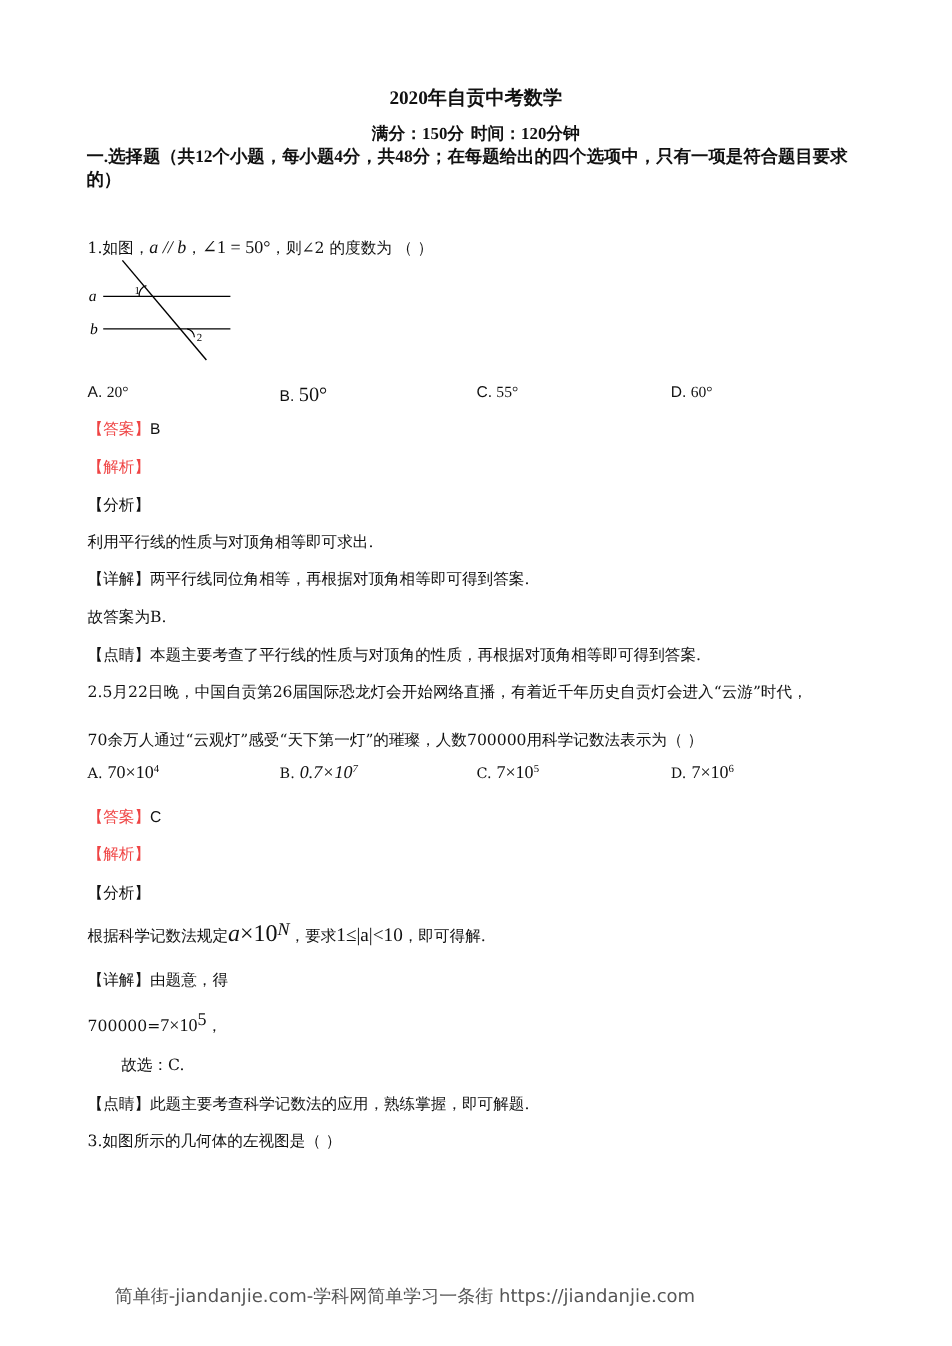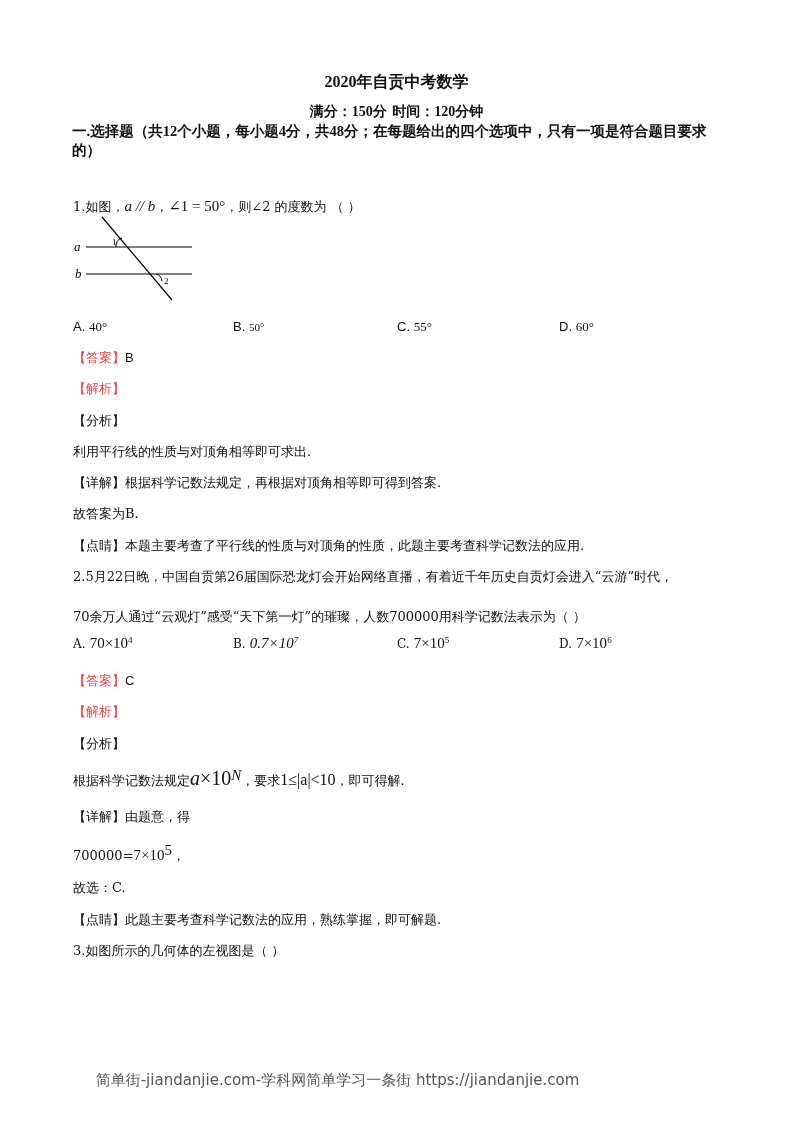--- a/index.html
+++ b/index.html
@@ -33,47 +33,47 @@
   <line x1="14" y1="64" x2="120" y2="64" stroke="#000" stroke-width="1"></line>
   <line x1="30" y1="7" x2="100" y2="90" stroke="#000" stroke-width="1.2"></line>
   <path d="M 44 37 A 8 8 0 0 1 50 28" fill="none" stroke="#000" stroke-width="1"></path>
   <path d="M 84 64 A 8 8 0 0 1 90 71" fill="none" stroke="#000" stroke-width="1"></path>
   <text x="2" y="41" font-family="Liberation Serif, serif" font-style="italic" font-size="13">a</text>
   <text x="3" y="68" font-family="Liberation Serif, serif" font-style="italic" font-size="13">b</text>
   <text x="40" y="35" font-family="Liberation Serif, serif" font-size="9">1</text>
   <text x="92" y="74" font-family="Liberation Serif, serif" font-size="9">2</text>
 </svg>
 
-<div class="abs opt sans" style="top:319px;left:73px;"><span>A.</span> <span class="math" style="font-size:13px">40°</span></div>
-<div class="abs opt sans" style="top:319px;left:233px;"><span>B.</span> <span class="math" style="font-size:11px">50°</span></div>
+<div class="abs opt sans" style="top:319px;left:73px;"><span>A.</span> <span class="math" style="font-size:13px">20°</span></div>
+<div class="abs opt sans" style="top:319px;left:233px;"><span>B.</span> <span class="math" style="font-size:17px">50°</span></div>
 <div class="abs opt sans" style="top:319px;left:397px;"><span>C.</span> <span class="math" style="font-size:13px">55°</span></div>
 <div class="abs opt sans" style="top:319px;left:559px;"><span>D.</span> <span class="math" style="font-size:13px">60°</span></div>
 
 <div class="abs line" style="top:349px;"><span class="label-blue">【答案】</span><span class="sans">B</span></div>
 <div class="abs line label-blue" style="top:380px;">【解析】</div>
 <div class="abs line" style="top:412px;">【分析】</div>
 <div class="abs line" style="top:443px;">利用平行线的性质与对顶角相等即可求出.</div>
-<div class="abs line" style="top:474px;"><span>【详解】</span><span>根据科学记数法规定，再根据对顶角相等即可得到答案.</span></div>
+<div class="abs line" style="top:474px;"><span>【详解】</span><span>两平行线同位角相等，再根据对顶角相等即可得到答案.</span></div>
 <div class="abs line" style="top:505px;">故答案为B.</div>
-<div class="abs line" style="top:537px;"><span>【点睛】</span><span>本题主要考查了平行线的性质与对顶角的性质，此题主要考查科学记数法的应用.</span></div>
+<div class="abs line" style="top:537px;"><span>【点睛】</span><span>本题主要考查了平行线的性质与对顶角的性质，再根据对顶角相等即可得到答案.</span></div>
 
 <div class="abs line" style="top:568px;">2.5月22日晚，中国自贡第26届国际恐龙灯会开始网络直播，有着近千年历史自贡灯会进入“云游”时代，</div>
 <div class="abs line" style="top:584px;margin-top:24px;">70余万人通过“云观灯”感受“天下第一灯”的璀璨，人数700000用科学记数法表示为（    ）</div>
 
 <div class="abs opt" style="top:635px;left:73px;"><span style="font-size:12px">A.</span> <span class="math">70×10</span><sup class="math" style="font-size:9px">4</sup></div>
 <div class="abs opt" style="top:635px;left:233px;"><span style="font-size:12px">B.</span> <span class="math" style="font-style:italic">0.7×10</span><sup class="math" style="font-size:9px;font-style:italic">7</sup></div>
 <div class="abs opt" style="top:635px;left:397px;"><span style="font-size:12px">C.</span> <span class="math">7×10</span><sup class="math" style="font-size:9px">5</sup></div>
 <div class="abs opt" style="top:635px;left:559px;"><span style="font-size:12px">D.</span> <span class="math">7×10</span><sup class="math" style="font-size:9px">6</sup></div>
 
 <div class="abs line" style="top:672px;"><span class="label-blue">【答案】</span><span class="sans">C</span></div>
 <div class="abs line label-blue" style="top:703px;">【解析】</div>
 <div class="abs line" style="top:735px;">【分析】</div>
 <div class="abs line" style="top:767px;">
   <span>根据科学记数法规定</span><span class="math" style="font-size:20px"><i>a</i>×10</span><sup class="math" style="font-style:italic">N</sup><span>，要求</span><span class="math" style="font-size:16px">1≤|a|&lt;10</span><span>，即可得解.</span>
 </div>
 <div class="abs line" style="top:808px;"><span>【详解】</span><span>由题意，得</span></div>
 <div class="abs line" style="top:842px;"><span>700000=</span><span class="math">7×10</span><sup class="math">5</sup><span>，</span></div>
-<div class="abs line" style="top:879px;">故选：C.</div>
+<div class="abs line" style="top:879px;margin-left:28px;">故选：C.</div>
 <div class="abs line" style="top:911px;"><span>【点睛】</span><span>此题主要考查科学记数法的应用，熟练掌握，即可解题.</span></div>
 
 <div class="abs line" style="top:942px;">3.如图所示的几何体的左视图是（    ）</div>
 
 <div class="abs footer">简单街-jiandanjie.com-学科网简单学习一条街 https://jiandanjie.com</div>
 
 </body></html>

